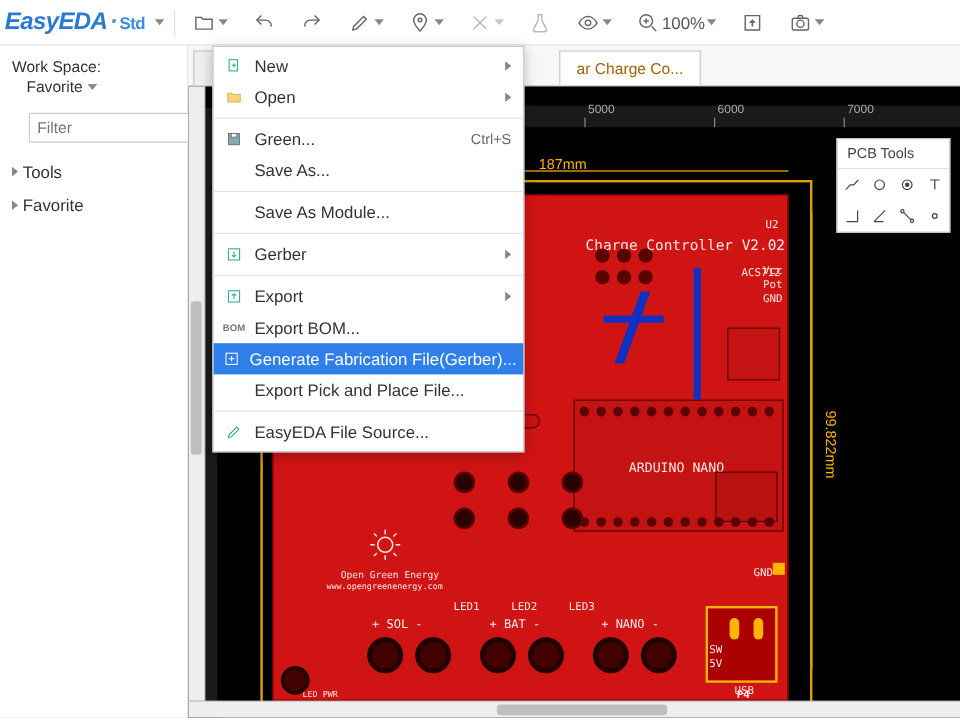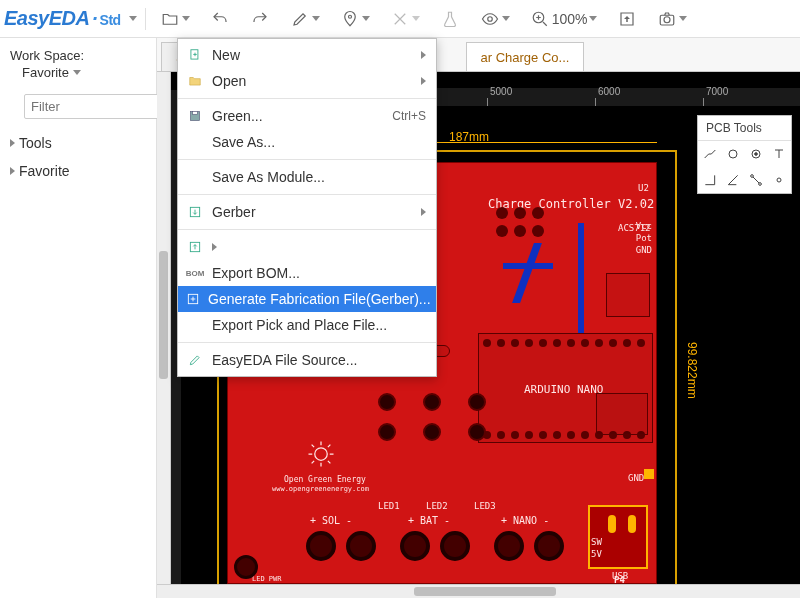--- a/index.html
+++ b/index.html
@@ -492,20 +492,21 @@
     <span class="sub-caret"></span>
   </div>
   <div class="menu-sep"></div>
   <div class="menu-item">
     <span class="ic">
         <svg viewBox="0 0 24 24" style="width:14px;height:14px;stroke:#3a8;fill:none;stroke-width:1.5">
           <rect x="4" y="4" width="16" height="16"></rect>
           <path d="M12 16V8m0 0l-3 3m3-3l3 3"></path>
         </svg>
       </span>
+    <span class="lbl">Export</span>
     <span class="sub-caret"></span>
   </div>
   <div class="menu-item">
     <span class="ic" style="font-weight:700;font-size:8px;color:#777">BOM</span>
     <span class="lbl">Export BOM...</span>
   </div>
   <div class="menu-item highlight">
     <span class="ic">
         <svg viewBox="0 0 24 24" style="width:14px;height:14px;stroke:#fff;fill:none;stroke-width:1.5">
           <rect x="4" y="4" width="16" height="16"></rect>

